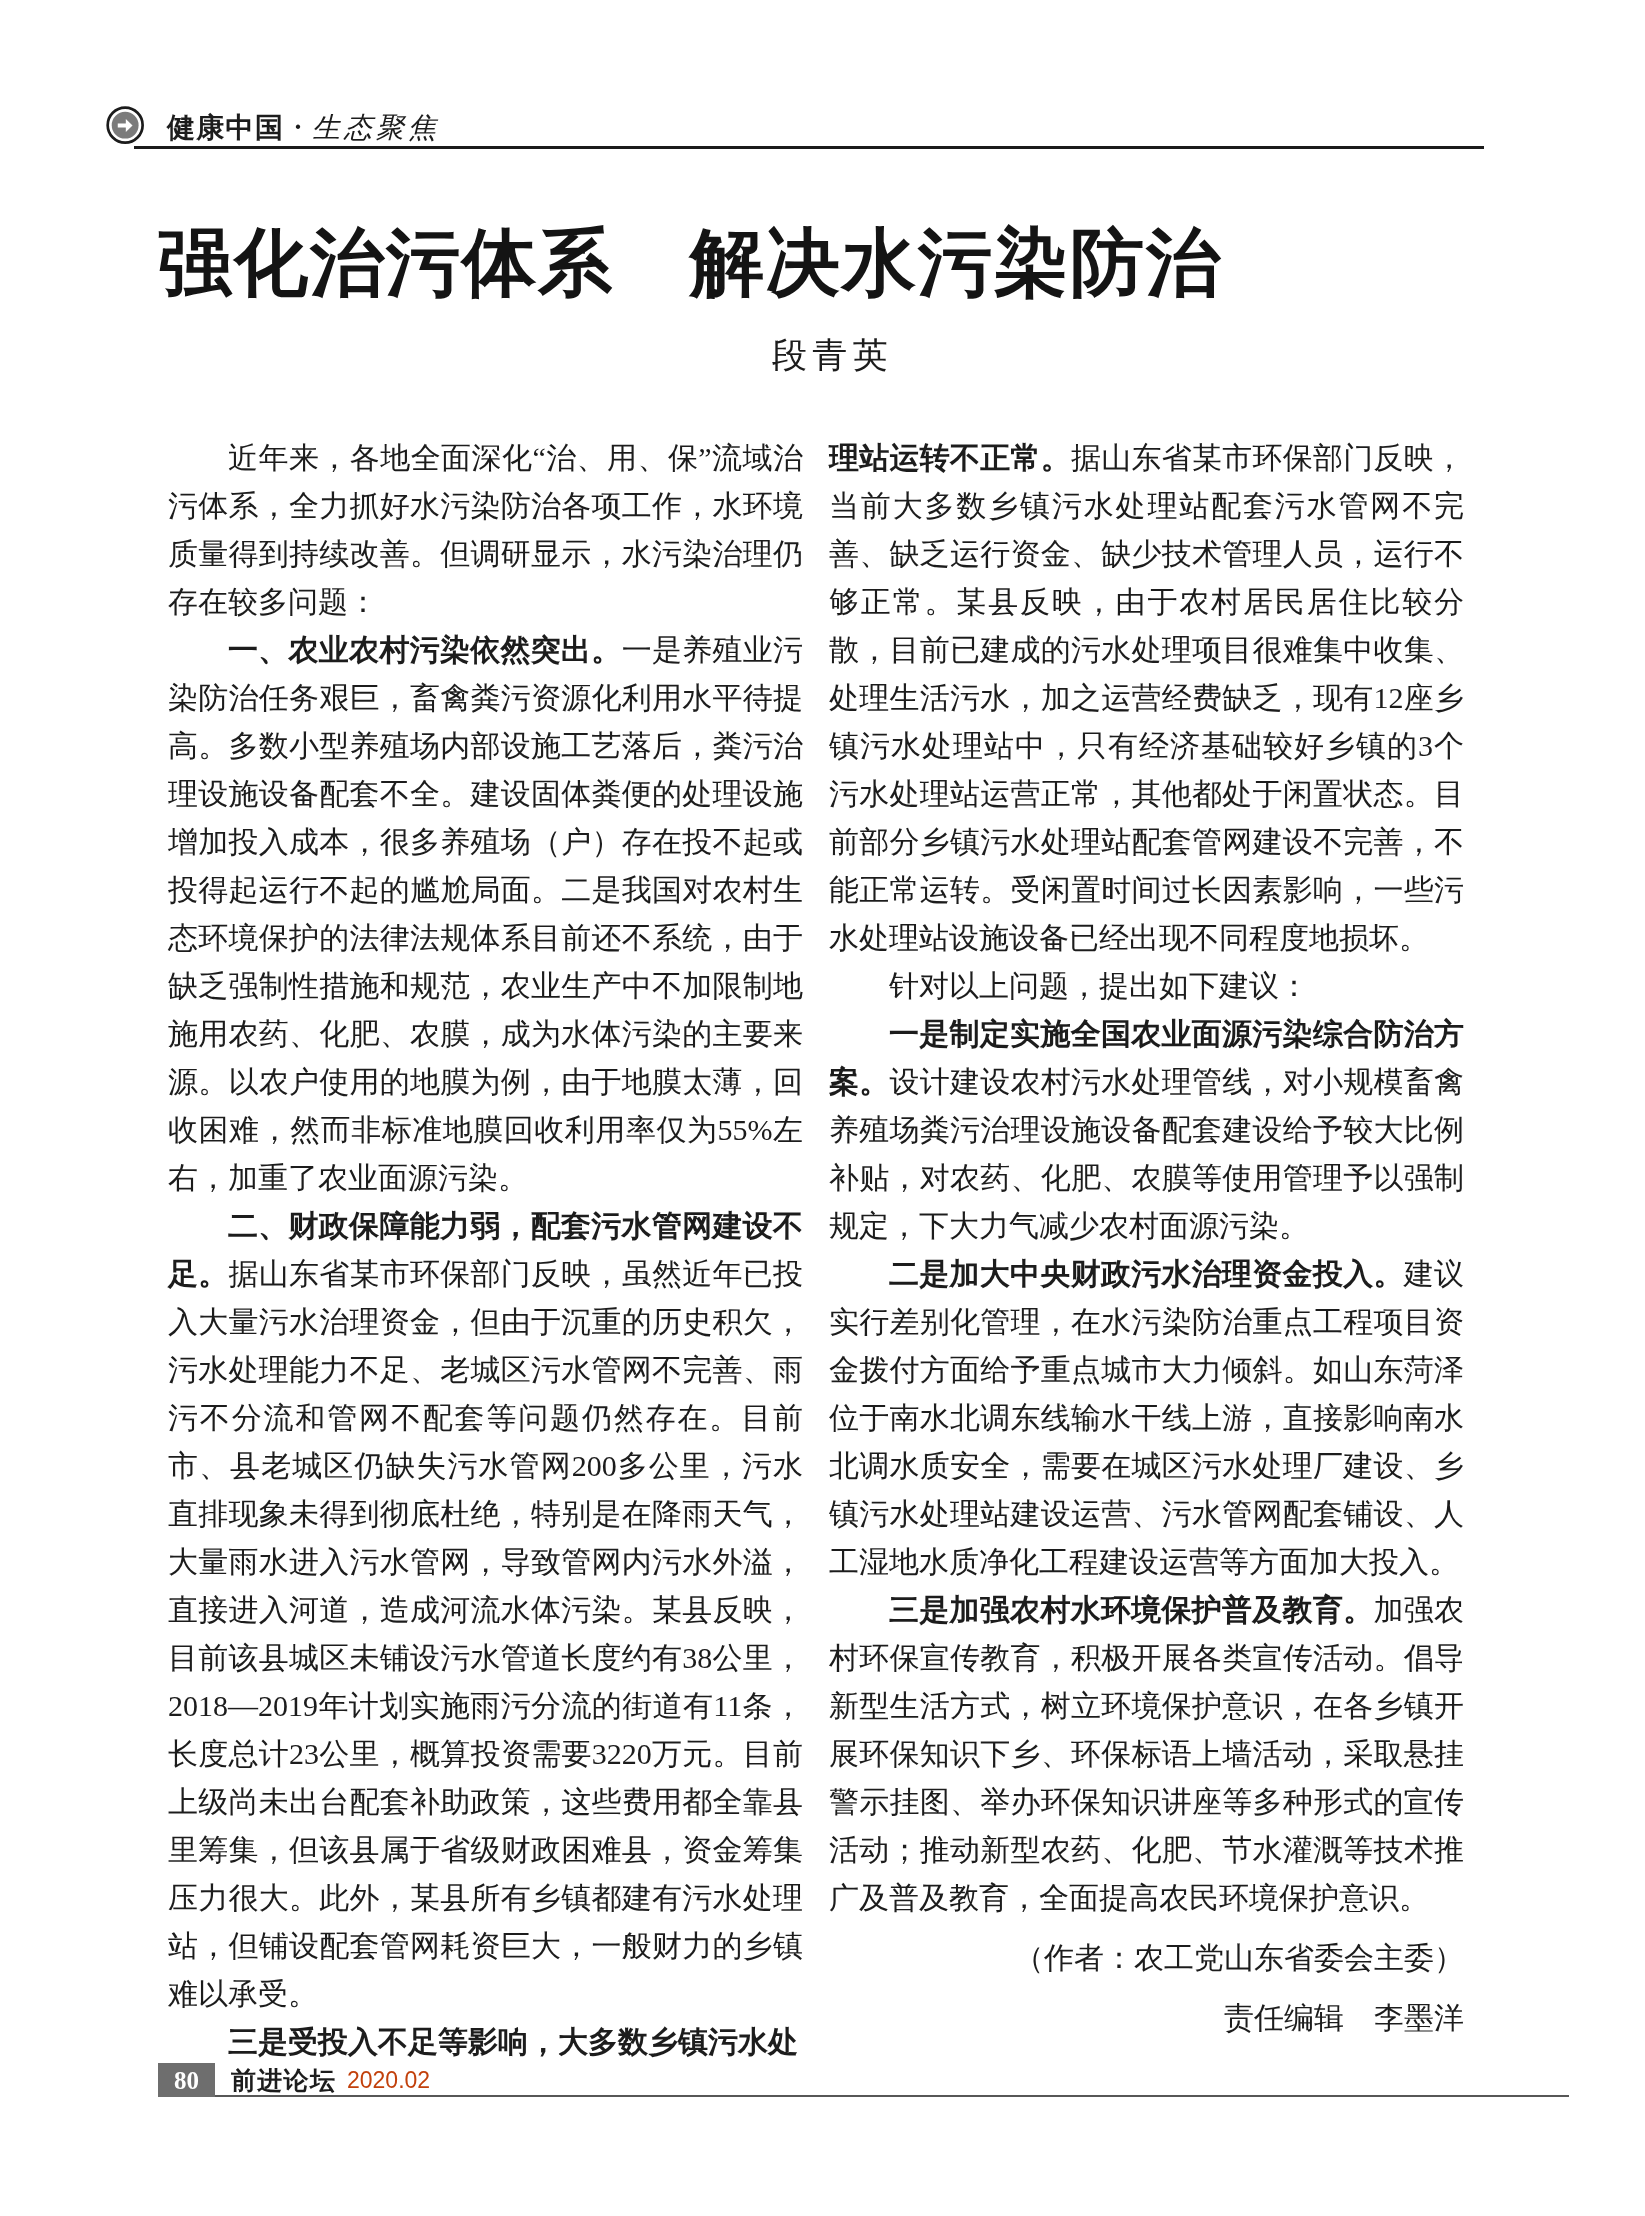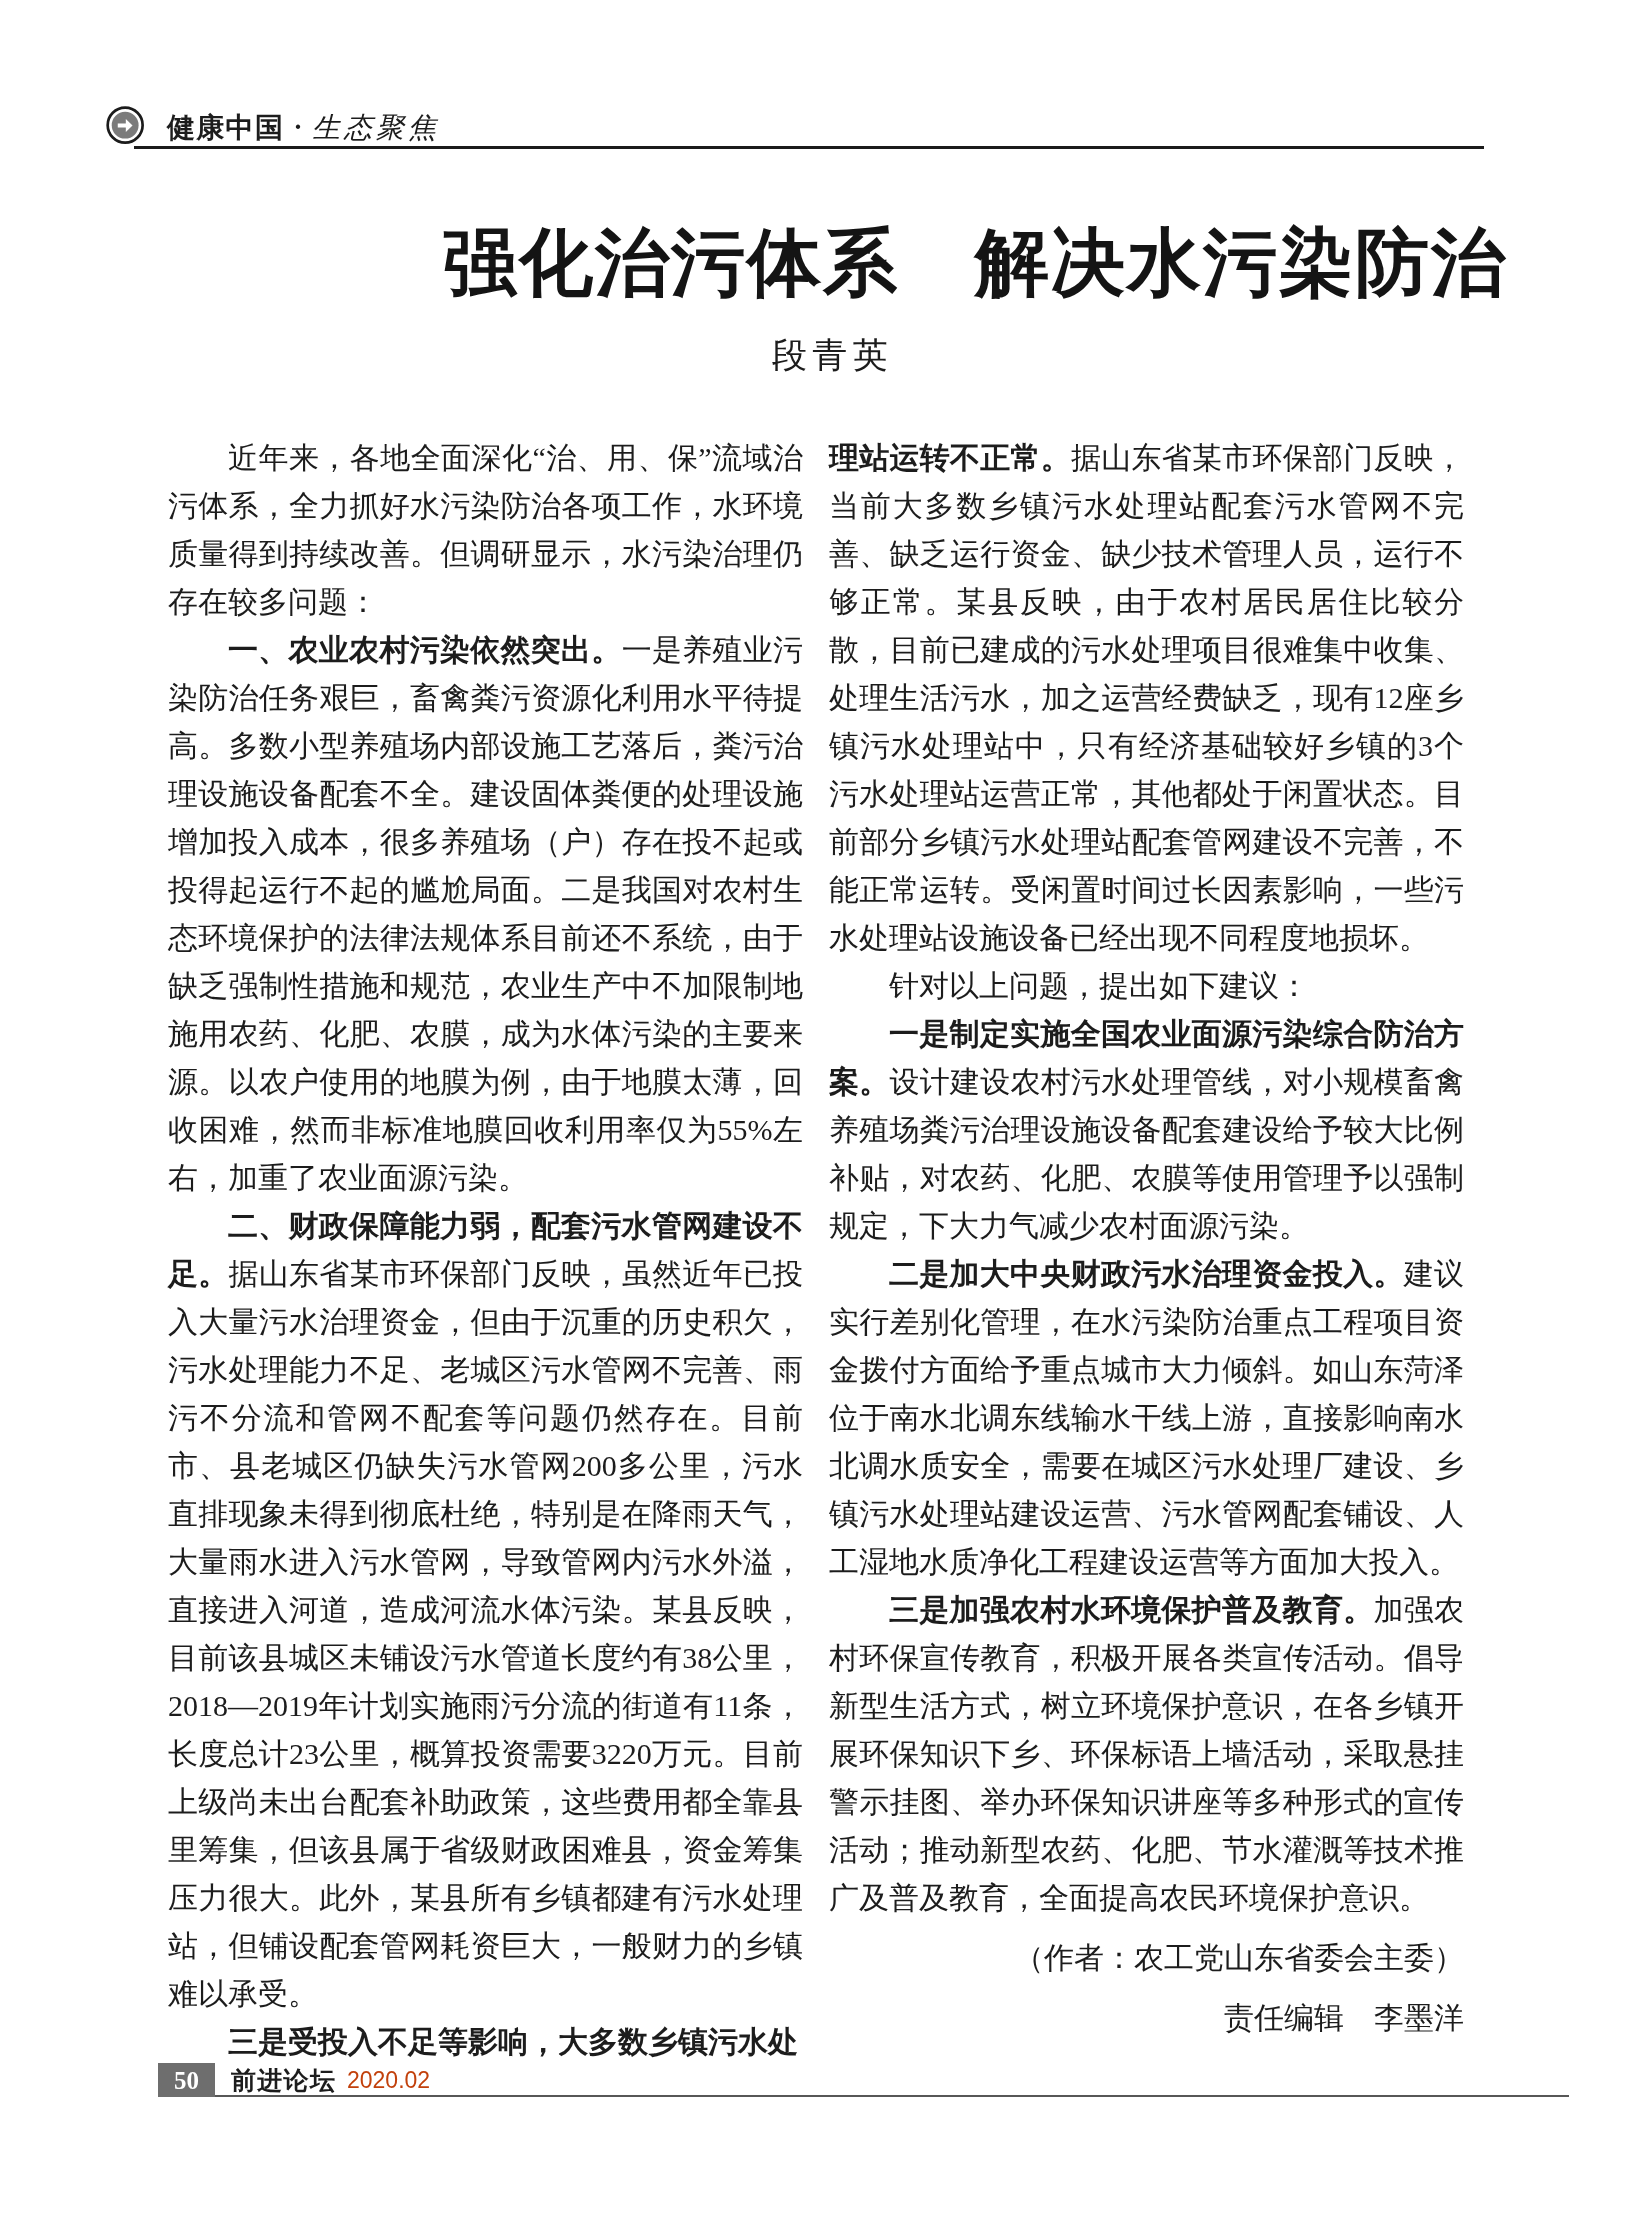--- a/index.html
+++ b/index.html
@@ -15,21 +15,21 @@
     position:absolute;left:167px;top:107px;height:40px;line-height:40px;
     font-size:28px;white-space:nowrap;
   }
   .header-section{font-family:"Liberation Sans","DejaVu Sans",sans-serif;font-weight:700;letter-spacing:1.3px;}
   .header-sep{display:inline-block;margin:0 9.4px;font-weight:700;font-size:27px;vertical-align:1.3px;}
   .header-subsection{font-style:italic;letter-spacing:4px;margin-top:32px;}
   .header-rule{position:absolute;left:134px;top:146px;width:1350px;height:2.7px;background:#1b1b1b;}
 
   
   .article-title{
-    position:absolute;left:158px;top:216px;width:1349px;text-align:right;
+    position:absolute;left:158px;top:216px;width:1349px;text-align:left;
     font-family:"Liberation Sans","DejaVu Sans",sans-serif;font-weight:700;
     font-size:74px;line-height:94px;letter-spacing:2px;color:#141414;white-space:nowrap;
   }
   .article-author{
     position:absolute;left:158px;top:333px;width:1349px;text-align:center;
     font-family:"Liberation Sans","DejaVu Sans",sans-serif;font-weight:400;
     font-size:35px;line-height:43px;letter-spacing:5.4px;
   }
 
   
@@ -90,18 +90,18 @@
       <div class="para indent"><span class="run">针对以上问题，提出如下建议：</span></div>
       <div class="para indent"><span class="run-bold">一是制定实施全国农业面源污染综合防治方案。</span><span class="run">设计建设农村污水处理管线，对小规模畜禽养殖场粪污治理设施设备配套建设给予较大比例补贴，对农药、化肥、农膜等使用管理予以强制规定，下大力气减少农村面源污染。</span></div>
       <div class="para indent"><span class="run-bold">二是加大中央财政污水治理资金投入。</span><span class="run">建议实行差别化管理，在水污染防治重点工程项目资金拨付方面给予重点城市大力倾斜。如山东菏泽位于南水北调东线输水干线上游，直接影响南水北调水质安全，需要在城区污水处理厂建设、乡镇污水处理站建设运营、污水管网配套铺设、人工湿地水质净化工程建设运营等方面加大投入。</span></div>
       <div class="para indent"><span class="run-bold">三是加强农村水环境保护普及教育。</span><span class="run">加强农村环保宣传教育，积极开展各类宣传活动。倡导新型生活方式，树立环境保护意识，在各乡镇开展环保知识下乡、环保标语上墙活动，采取悬挂警示挂图、举办环保知识讲座等多种形式的宣传活动；推动新型农药、化肥、节水灌溉等技术推广及普及教育，全面提高农民环境保护意识。</span></div>
       <div class="para right kaiti"><span class="run">（作者：农工党山东省委会主委）</span></div>
       <div class="para right kaiti"><span class="run">责任编辑　李墨洋</span></div>
     </div>
 </div>
 
 <div class="footer-box">
-  <span>50</span>
+  <span>80</span>
 </div>
 <div class="footer-journal">前进论坛</div>
 <div class="footer-issue">2020.02</div>
 <div class="footer-rule"></div>
 
 
 </body></html>

